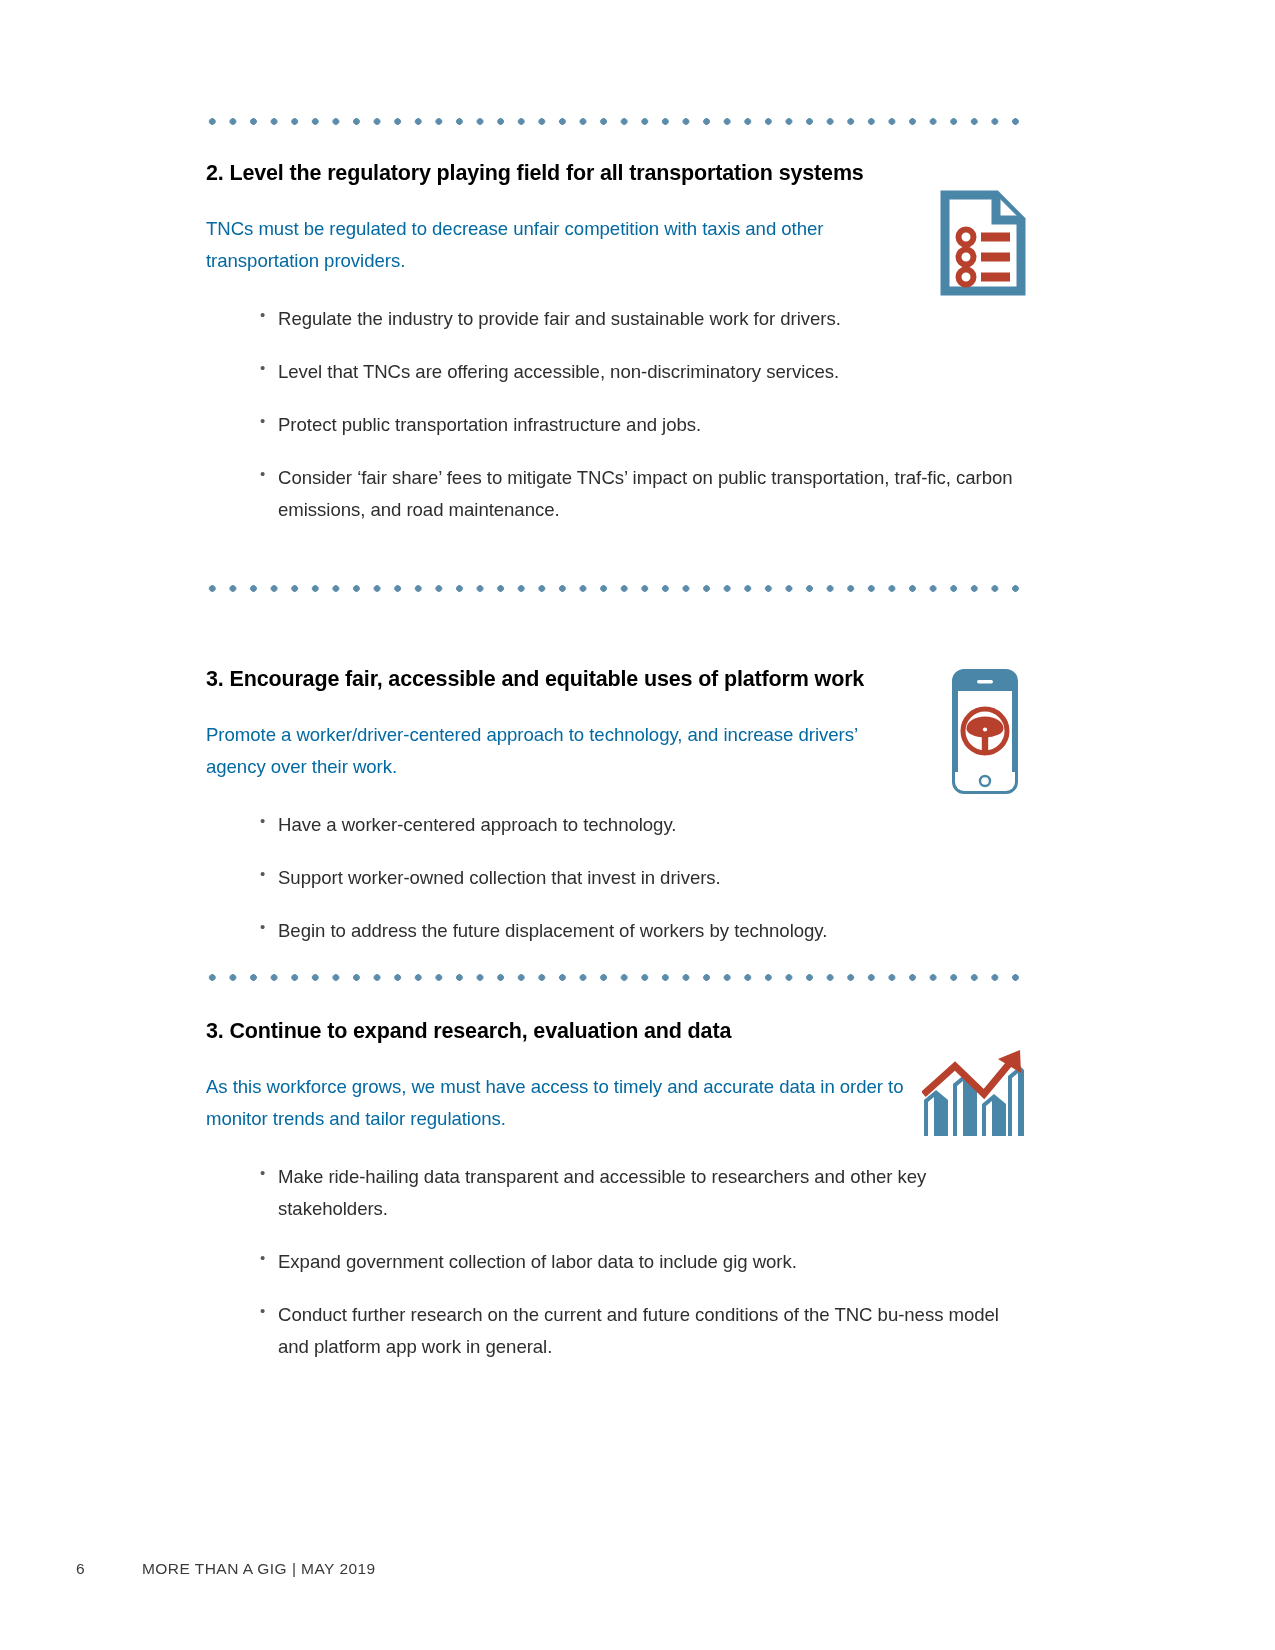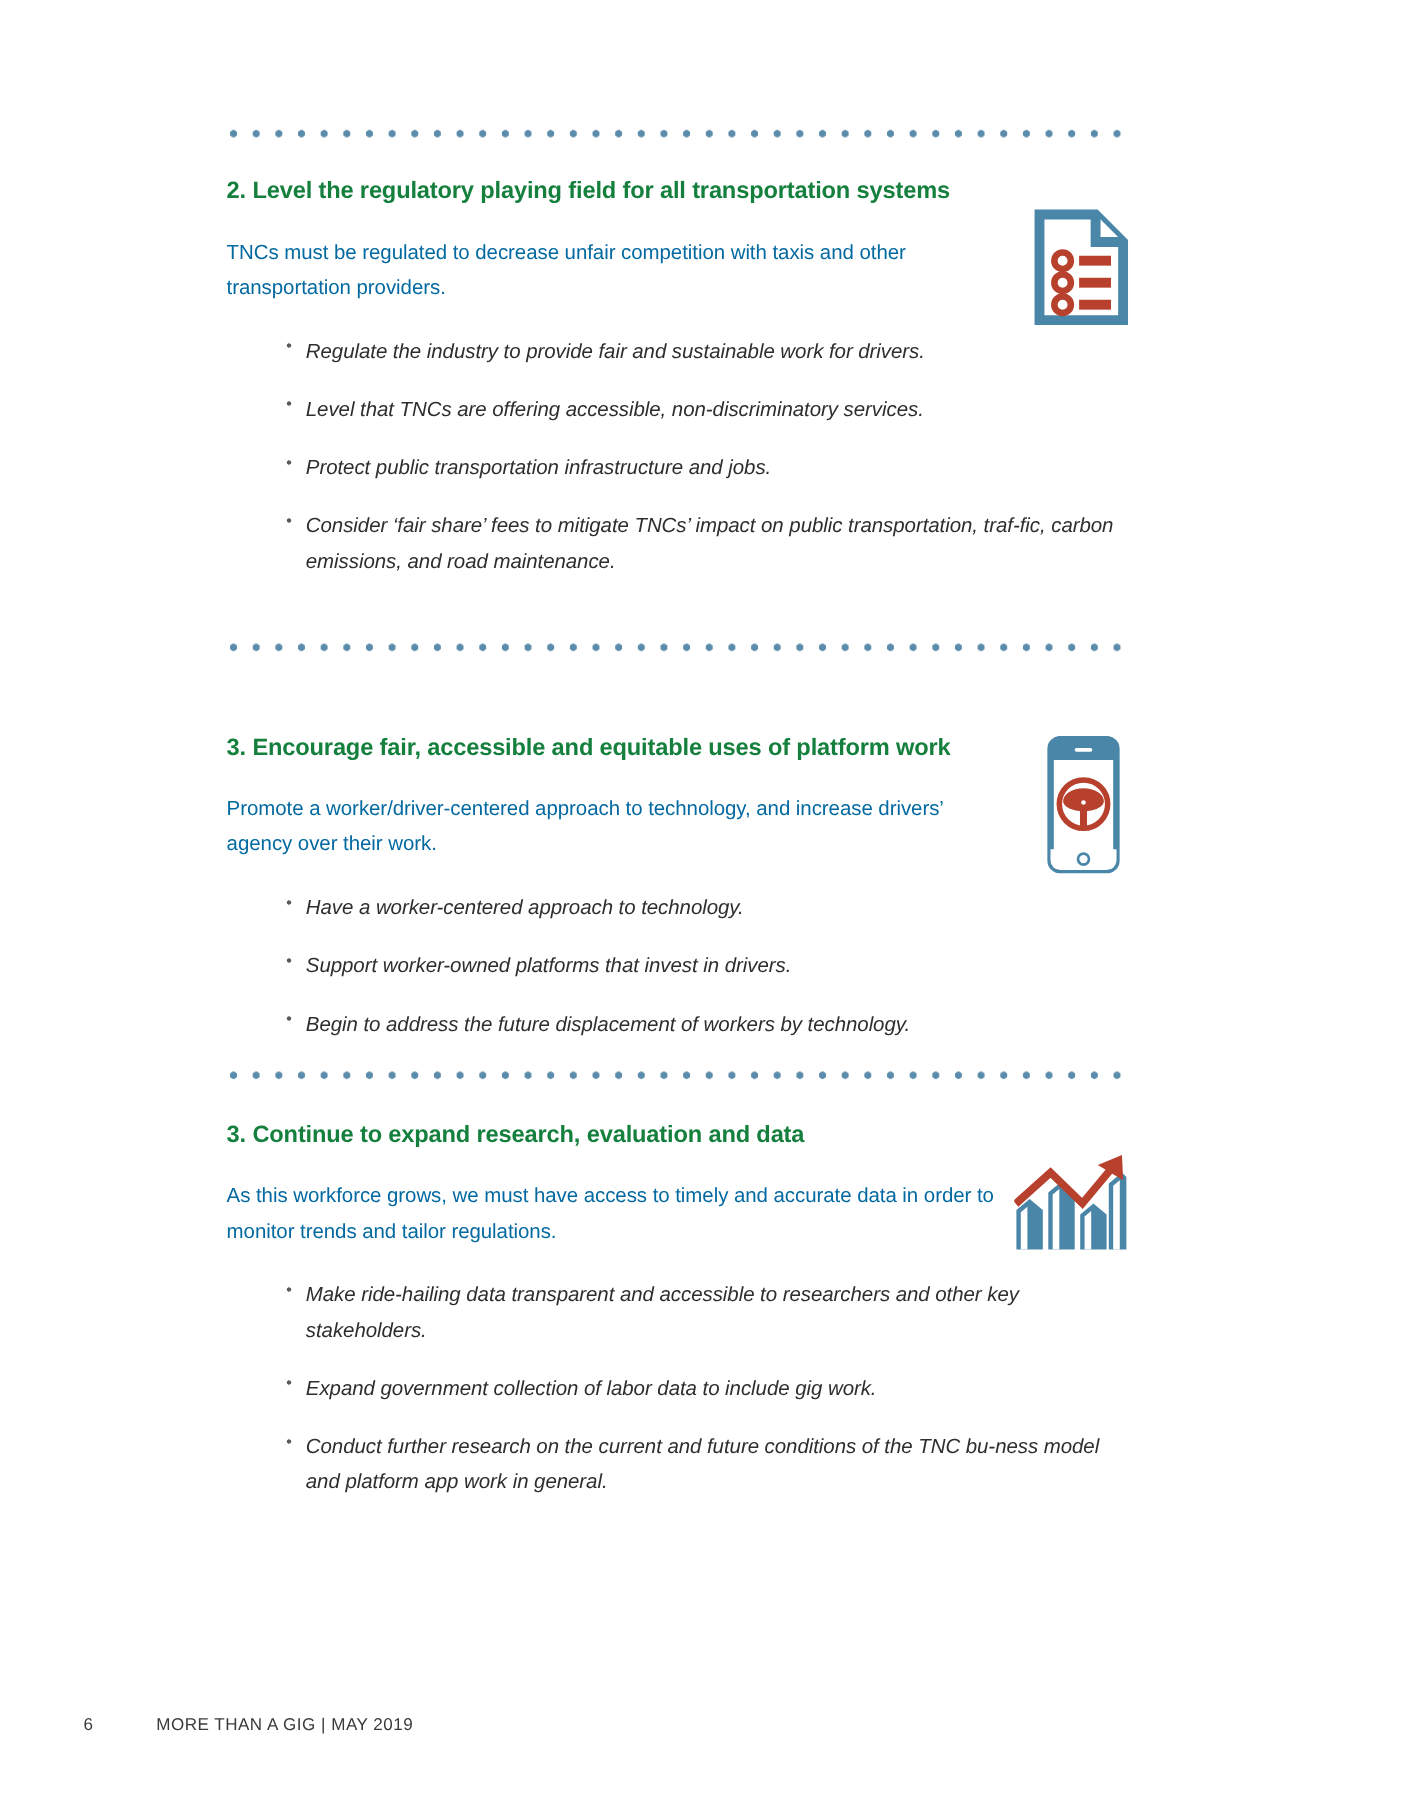--- a/index.html
+++ b/index.html
@@ -28,21 +28,21 @@
     background-position: 0 0;
   }
 
   
   .section {
     position: absolute;
     left: 206px;
     width: 822px;
   }
   .sec-heading {
-    color: #15803d;
+    color: #000000;
     font-size: 21.5px;
     font-weight: bold;
     letter-spacing: -0.15px;
     margin: 0 0 26px 0;
     line-height: 1.25;
   }
   .sec-intro {
     color: #0369a1;
     font-size: 18.6px;
     line-height: 1.72;
@@ -58,21 +58,20 @@
     padding: 0;
   }
   .bullets li {
     position: relative;
     padding-left: 72px;
     color: #2e2e2e;
     font-size: 18.6px;
     line-height: 1.72;
     margin-bottom: 21px;
     letter-spacing: -0.05px;
-    font-style: italic;
   }
   .bullets li:last-child { margin-bottom: 0; }
   .bullets li::before {
     content: "\2022";
     position: absolute;
     left: 54px;
     top: -1px;
     color: #55585c;
     font-size: 15px;
     line-height: 1.72;
@@ -132,21 +131,21 @@
     </svg>
   </div>
 
   <div class="dotted-rule" style="top:585px;"></div>
 
   <div class="section" style="top:666px;">
     <h2 class="sec-heading">3. Encourage fair, accessible and equitable uses of platform work</h2>
     <p class="sec-intro">Promote a worker/driver-centered approach to technology, and increase drivers’ agency over their work.</p>
     <ul class="bullets">
       <li>Have a worker-centered approach to technology.</li>
-      <li>Support worker-owned platforms that invest in drivers.</li>
+      <li>Support worker-owned collection that invest in drivers.</li>
       <li>Begin to address the future displacement of workers by technology.</li>
     </ul>
   </div>
 
   <div class="icon-box" style="left:952px; top:669px;">
     <svg width="66" height="125" viewBox="0 0 66 125" xmlns="http://www.w3.org/2000/svg" aria-hidden="true">
       <rect x="3" y="3" width="60" height="119" rx="9" ry="9" fill="#ffffff" stroke="#4a86a8" stroke-width="6"></rect>
       <path d="M3 12 a9 9 0 0 1 9 -9 H54 a9 9 0 0 1 9 9 V22 H3 Z" fill="#4a86a8"></path>
       <rect x="25" y="11" width="16" height="3.4" rx="1.7" fill="#ffffff"></rect>
       <path d="M3 103 H63 V113 a9 9 0 0 1 -9 9 H12 a9 9 0 0 1 -9 -9 Z" fill="#ffffff"></path>

